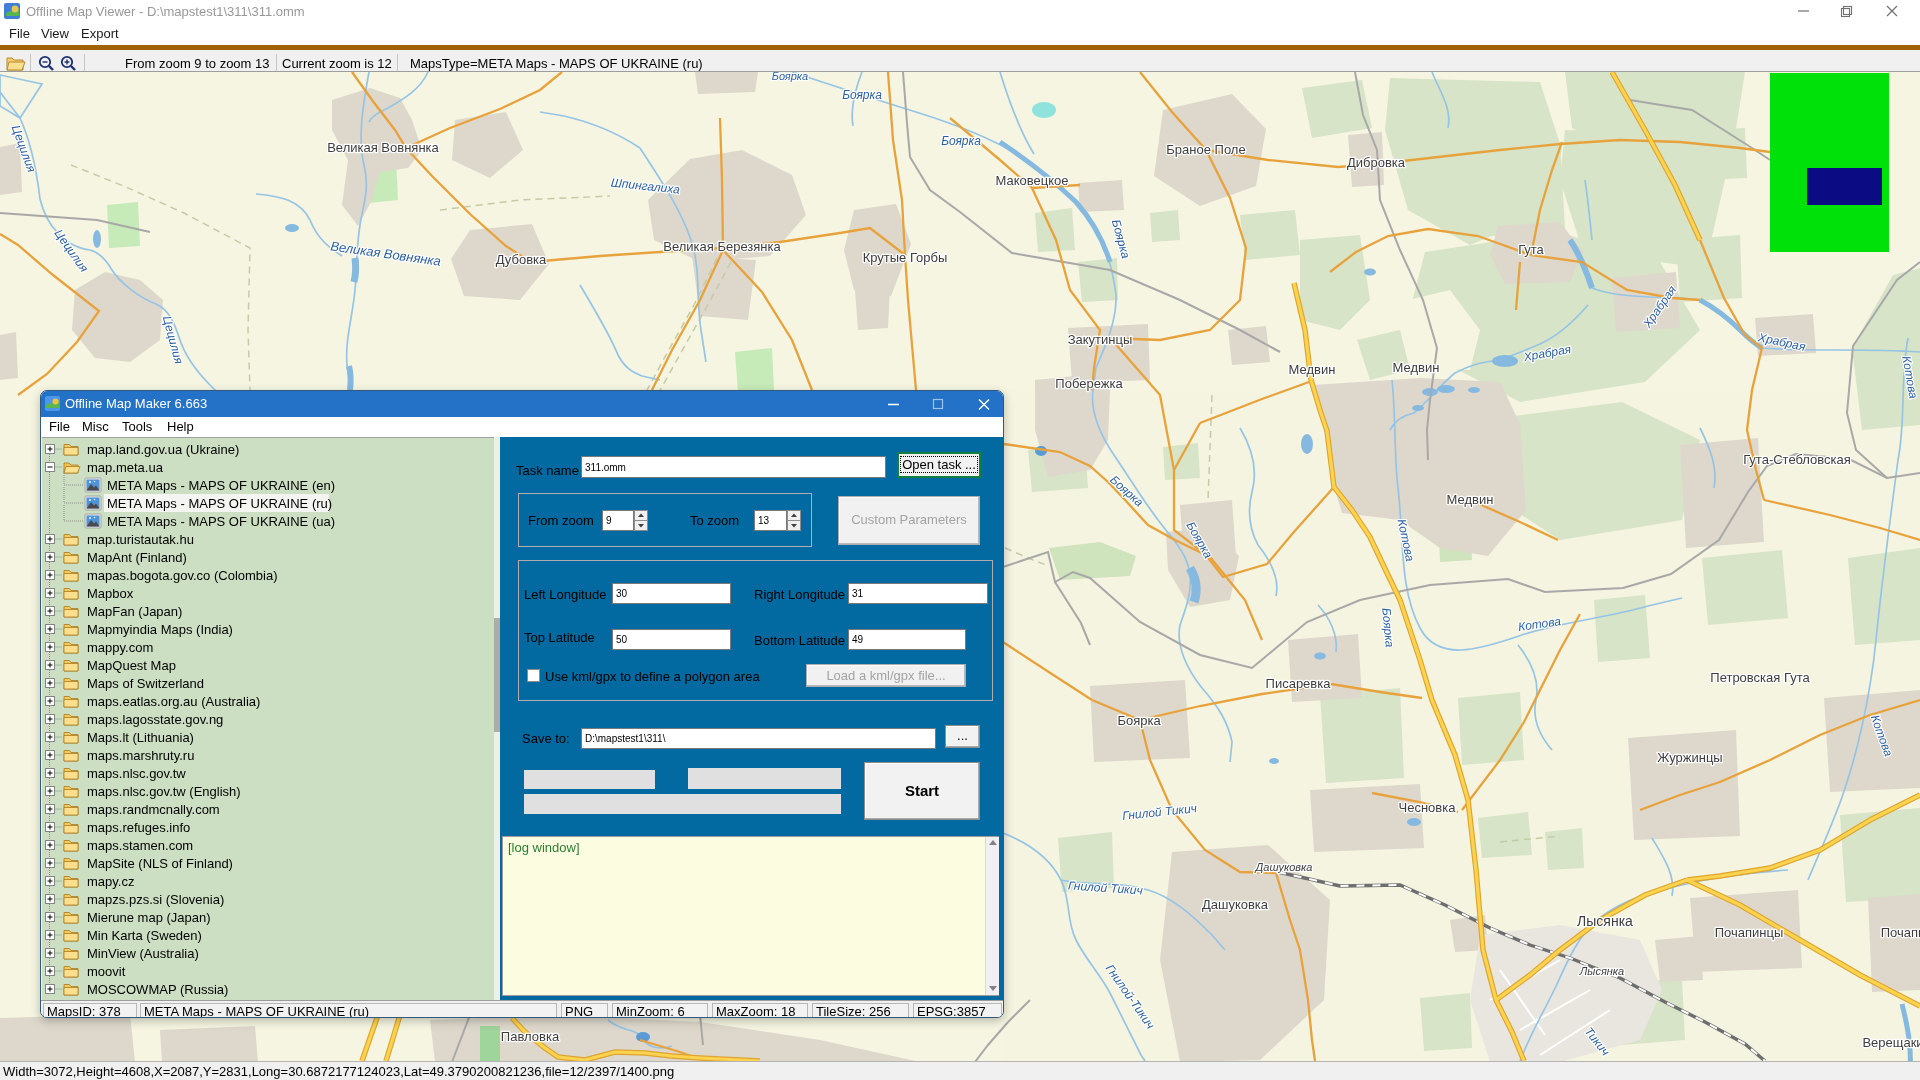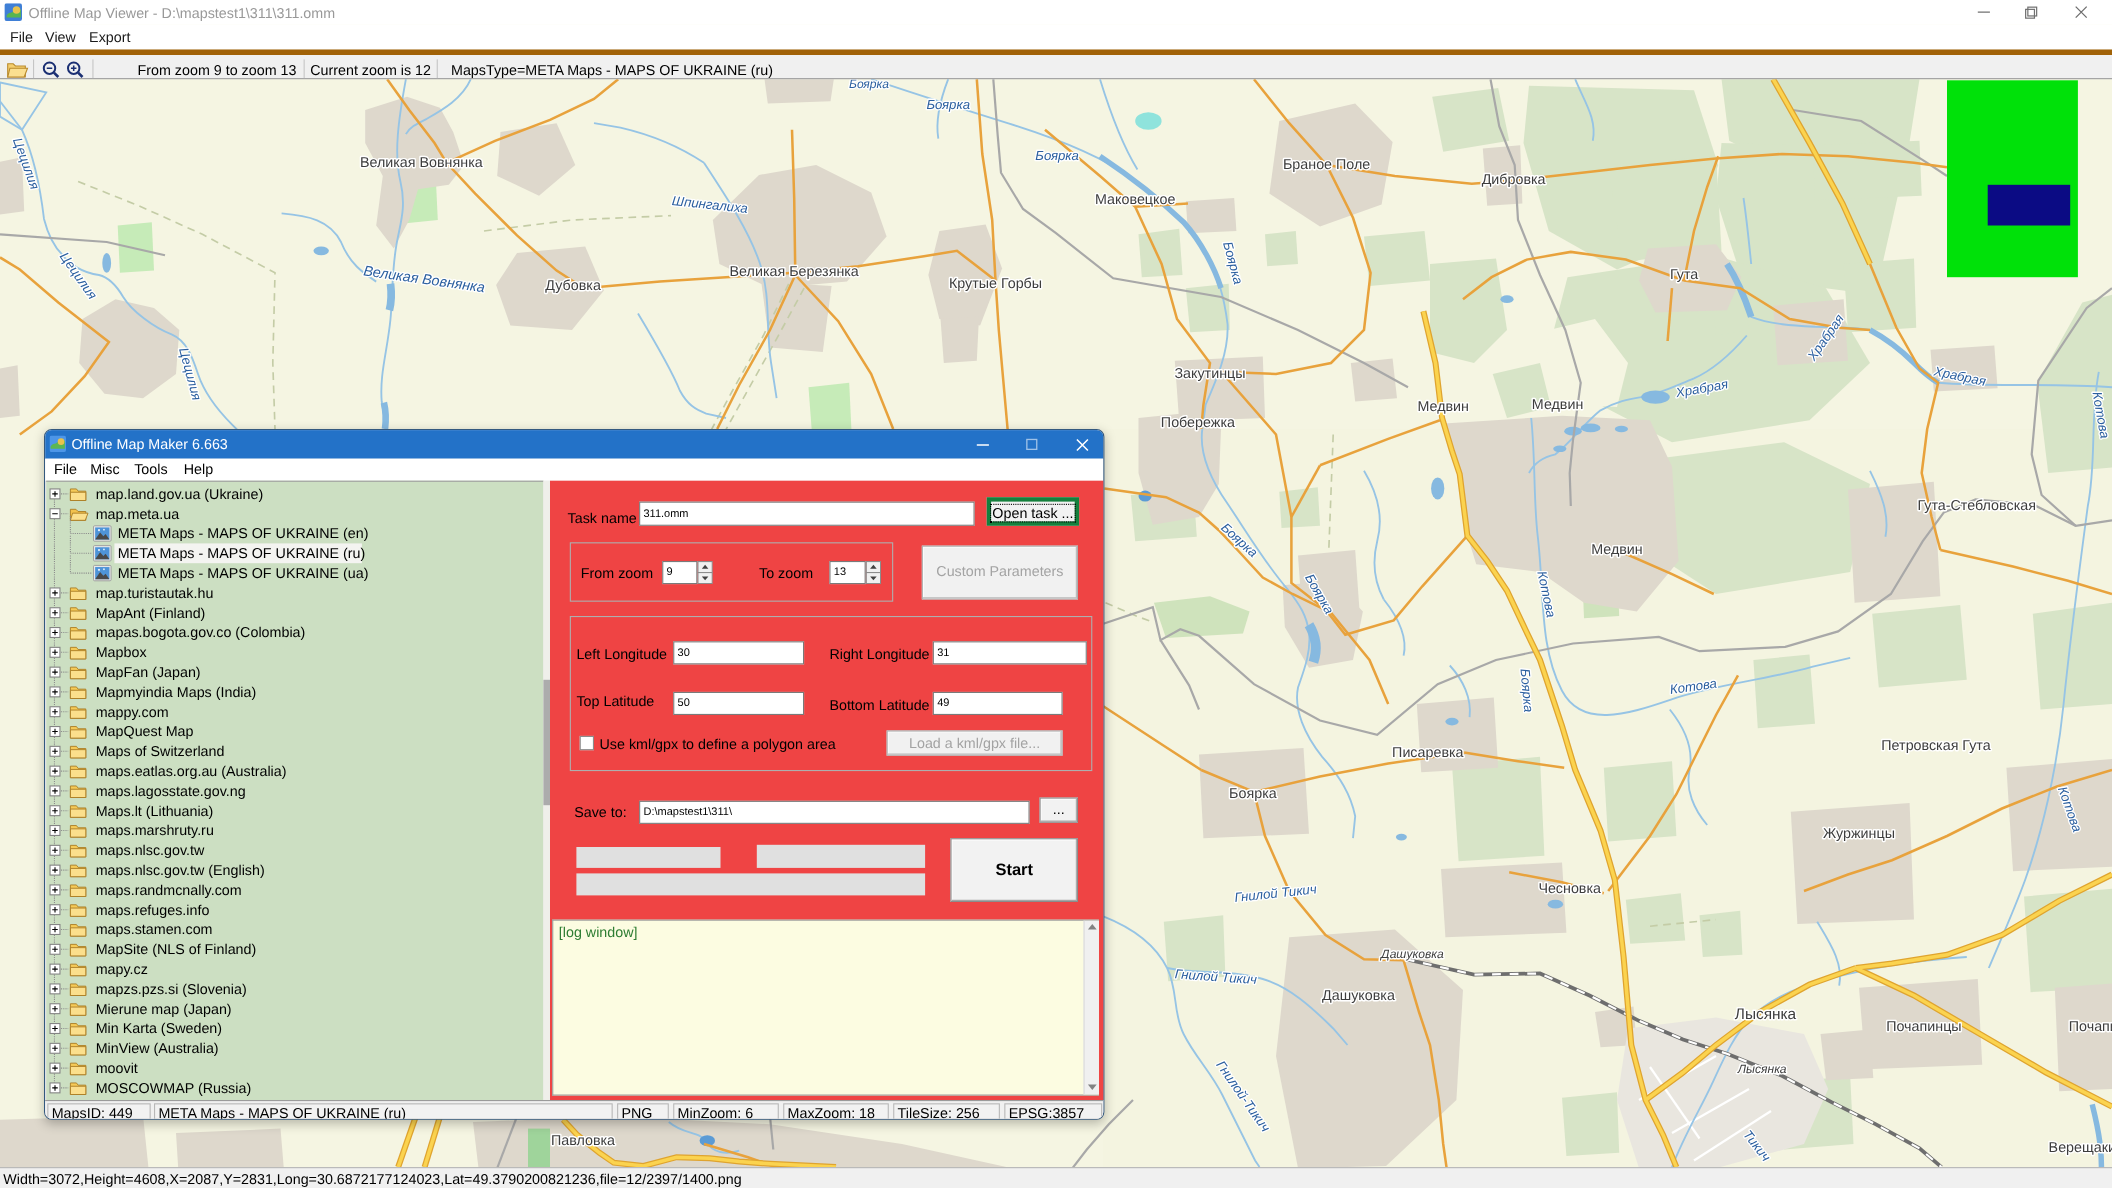--- a/index.html
+++ b/index.html
@@ -20,21 +20,21 @@
 #statusbar .t { position:absolute; left:3px; top:2px; }
 
 #dlg { position:absolute; left:40px; top:390px; width:964px; height:628px; background:#F0F0F0; border:1px solid #33587E; border-radius:7px; overflow:hidden; box-shadow:0 3px 10px rgba(0,0,0,0.25); }
 #dlgtitle { position:absolute; left:0; top:0; width:100%; height:26px; background:#2372C8; }
 #dlgtitle .txt { position:absolute; left:24px; top:5px; font-size:13px; color:#FFF; }
 #dlgmenu { position:absolute; left:0; top:26px; width:100%; height:20px; background:#FFFFFF; font-size:13px; color:#000; }
 #dlgmenu span { position:absolute; top:2px; }
 #tree { position:absolute; left:1px; top:46px; width:452px; height:563px; background:#CCDFC2; border-top:1px solid #A0A0A0; font-size:13px; color:#000; overflow:hidden; }
 #treesb { position:absolute; left:453px; top:46px; width:6px; height:563px; background:#EFEFEA; }
 #treesb .thumb { position:absolute; left:0px; top:181px; width:6px; height:114px; background:#ACACAC; }
-#rpanel { position:absolute; left:459px; top:46px; width:504px; height:563px; background:#ef4444; font-size:13px; color:#000; }
+#rpanel { position:absolute; left:459px; top:46px; width:504px; height:563px; background:#0369a1; font-size:13px; color:#000; }
 #dlgstatus { position:absolute; left:0px; top:609px; width:964px; height:19px; background:#F0F0F0; border-top:1px solid #9B9B9B; font-size:13px; }
 .sseg { position:absolute; top:2px; height:15px; border:1px solid #B7B7B7; background:#F2F2F2; }
 .sseg span { position:absolute; left:3px; top:0px; white-space:nowrap; }
 
 .lbl { position:absolute; white-space:nowrap; }
 .tf { position:absolute; background:#FFF; border:1px solid #7A7A7A; font-size:10px; padding-left:3px; font-family:"Liberation Sans", sans-serif; }
 .btn { position:absolute; background:#F2F2F2; border:1px solid #8C8C8C; text-align:center; font-size:13px; color:#000; box-shadow:inset -1px -1px 0 #A9A9A9, inset 1px 1px 0 #FDFDFD; }
 .btn.dis { color:#A3A3A3; border:1px solid #ADADAD; box-shadow:inset -1px -1px 0 #B9B9B9, inset 1px 1px 0 #FBFBFB; background:#F1F1F1; }
 .grp { position:absolute; border:1px solid #AEAEAE; }
 .pbar { position:absolute; background:#E0E0E0; }
@@ -668,21 +668,21 @@
           </g>
           <text x="45" y="555.5" font-size="13" fill="#000">MOSCOWMAP (Russia)</text>
         </svg>
       </div>
     <div id="treesb">
         <div class="thumb"></div>
       </div>
     <div id="rpanel">
       <span class="lbl" style="left:16px;top:26px">Task name</span>
       <input class="tf" style="left: 81px; top: 19px; width: 305px; height: 22px;" value="311.omm">
-      <div class="btn" style="left:397px;top:15px;width:84px;height:26px;border:4px solid #15803d;box-shadow:none;"><span style="outline:1px dotted #000;display:inline-block;padding:0 1px;margin-top:3px;">Open task ...</span></div>
+      <div class="btn" style="left:397px;top:15px;width:84px;height:26px;border:2px solid #15803d;box-shadow:none;"><span style="outline:1px dotted #000;display:inline-block;padding:0 1px;margin-top:3px;">Open task ...</span></div>
 
       <div class="grp" style="left:18px;top:56px;width:294px;height:54px"></div>
       <span class="lbl" style="left:28px;top:76px">From zoom</span>
       <input class="tf" style="left: 102px; top: 73px; width: 32px; height: 21px;" value="9">
       <svg style="position:absolute;left:134px;top:73px" width="14" height="21">
           <rect x="0.5" y="0.5" width="13" height="10" fill="#F0F0F0" stroke="#8C8C8C"></rect>
           <rect x="0.5" y="10.5" width="13" height="10" fill="#F0F0F0" stroke="#8C8C8C"></rect>
           <path d="M4 7 L7 3.5 L10 7 Z" fill="#404040"></path>
           <path d="M4 14 L10 14 L7 17.5 Z" fill="#404040"></path>
         </svg>
@@ -723,21 +723,21 @@
         <div style="position:absolute;right:0px;top:0px;width:14px;height:158px;background:#F0F0F0;border-left:1px solid #DADADA">
           <svg width="14" height="158">
               <path d="M3 8 L7 3 L11 8 Z" fill="#828282"></path>
               <path d="M3 149 L11 149 L7 154 Z" fill="#828282"></path>
             </svg>
         </div>
       </div>
     </div>
     <div id="dlgstatus">
       <div class="sseg" style="left:2px;width:94px">
-          <span>MapsID: 449</span>
+          <span>MapsID: 378</span>
         </div>
       <div class="sseg" style="left:99px;width:417px">
           <span>META Maps - MAPS OF UKRAINE (ru)</span>
         </div>
       <div class="sseg" style="left:520px;width:47px">
           <span>PNG</span>
         </div>
       <div class="sseg" style="left:571px;width:96px">
           <span>MinZoom: 6</span>
         </div>

